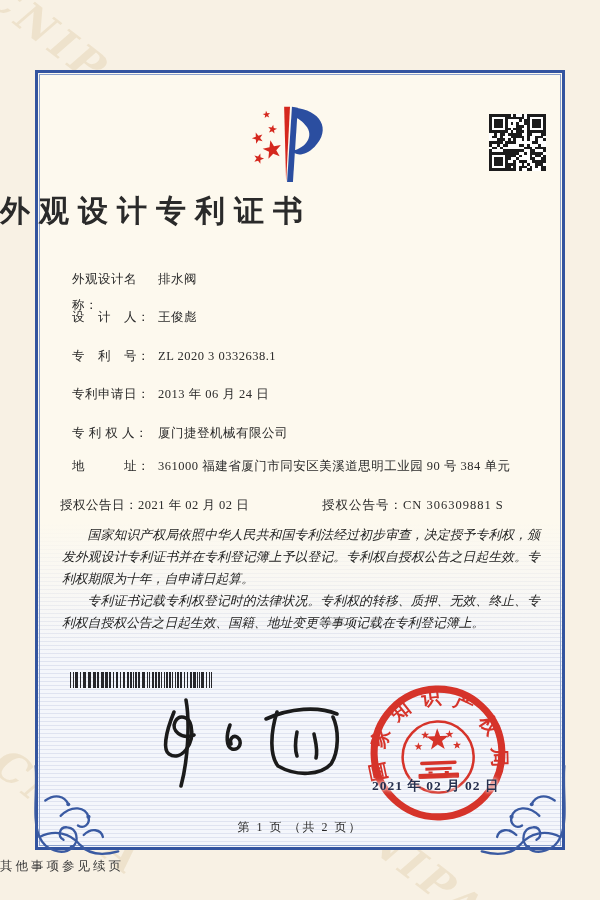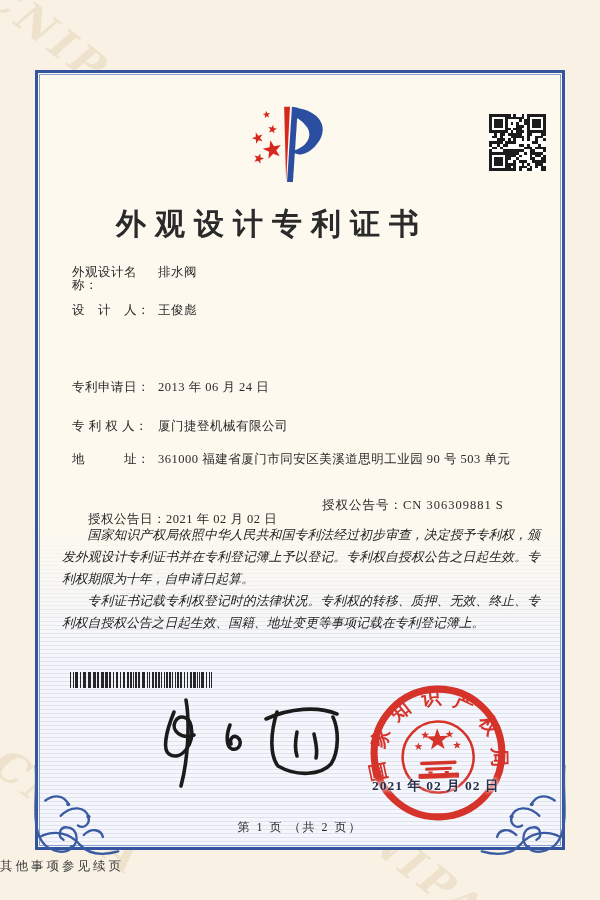--- a/index.html
+++ b/index.html
@@ -17,28 +17,28 @@
   .corner{position:absolute;width:96px;height:96px;pointer-events:none;}
   .corner.bl{left:28px;bottom:40px;}
   .corner.br{right:28px;bottom:40px;transform:scaleX(-1);}
   
   .certno{position:absolute;left:73px;top:103px;font-size:13px;letter-spacing:3px;}
   .logo{position:absolute;left:246px;top:98px;width:88px;height:88px;}
   .qr{position:absolute;left:489px;top:114px;width:57px;height:57px;background:#fff;
       display:grid;grid-template-columns:repeat(21,1fr);grid-template-rows:repeat(21,1fr);}
   .qr i{display:block;}
   .qr i.f{background:#1c1c1c;}
-  .title{position:absolute;left:0;top:191px;width:544px;text-align:center;
-         font-size:30px;font-weight:700;letter-spacing:9px;margin-top:13px;}
+  .title{position:absolute;left:0;top:191px;width:544px;
+         font-size:30px;font-weight:700;letter-spacing:9px;}
   
-  .frow{position:absolute;left:72px;font-size:12.5px;letter-spacing:.5px;line-height:13px;}
+  .frow{position:absolute;left:72px;font-size:12.5px;letter-spacing:.5px;line-height:26px;}
   .frow .lab{display:inline-block;width:86px;vertical-align:top;}
   .frow .val{display:inline-block;width:372px;vertical-align:top;}
   .grant{position:absolute;top:497px;left:0;width:600px;font-size:12.5px;letter-spacing:.5px;}
-  .grant .g1{position:absolute;left:88px;margin-top:14px;}
+  .grant .g1{position:absolute;left:60px;}
   .grant .g2{position:absolute;left:322px;letter-spacing:1px;}
   
   .body-text{position:absolute;left:62px;top:524px;width:478px;font-size:12.8px;
              line-height:1.72;text-align:justify;font-style:italic;color:#222;}
   .body-text p{margin:0;text-indent:2em;}
   
   .barcode{position:absolute;left:70px;top:672px;width:168px;height:16px;display:flex;align-items:stretch;}
   .barcode span{display:block;background:#26262a;}
   .signer{position:absolute;left:76px;top:710px;font-family:"Liberation Sans","DejaVu Sans",sans-serif;
           font-size:15px;line-height:27px;letter-spacing:2px;color:#1e1e1e;}
@@ -553,28 +553,31 @@
     </div>
 
   <div class="title">外观设计专利证书</div>
 
   <div class="frow" style="top:266px;">
     <span class="lab">外观设计名称：</span><span class="val">排水阀</span>
   </div>
   <div class="frow" style="top:304px;">
     <span class="lab">设　计　人：</span><span class="val">王俊彪</span>
   </div>
+  <div class="frow" style="top:343px;">
+    <span class="lab">专　利　号：</span><span class="val">ZL 2020 3 0332638.1</span>
+  </div>
   <div class="frow" style="top:381px;">
     <span class="lab">专利申请日：</span><span class="val">2013 年 06 月 24 日</span>
   </div>
   <div class="frow" style="top:420px;font-family:Liberation Serif, serif;">
     <span class="lab">专 利 权 人：</span><span class="val">厦门捷登机械有限公司</span>
   </div>
   <div class="frow" style="top:453px;">
-    <span class="lab">地　　　址：</span><span class="val">361000 福建省厦门市同安区美溪道思明工业园 90 号 503 单元</span>
+    <span class="lab">地　　　址：</span><span class="val">361000 福建省厦门市同安区美溪道思明工业园 90 号 384 单元</span>
   </div>
 
   <div class="grant">
     <span class="g1"><span>授权公告日：</span><span>2021 年 02 月 02 日</span></span>
     <span class="g2"><span>授权公告号：</span><span>CN 306309881 S</span></span>
   </div>
 
   <div class="body-text">
     <p>国家知识产权局依照中华人民共和国专利法经过初步审查，决定授予专利权，颁发外观设计专利证书并在专利登记簿上予以登记。专利权自授权公告之日起生效。专利权期限为十年，自申请日起算。</p>
     <p>专利证书记载专利权登记时的法律状况。专利权的转移、质押、无效、终止、专利权自授权公告之日起生效、国籍、地址变更等事项记载在专利登记簿上。</p>

